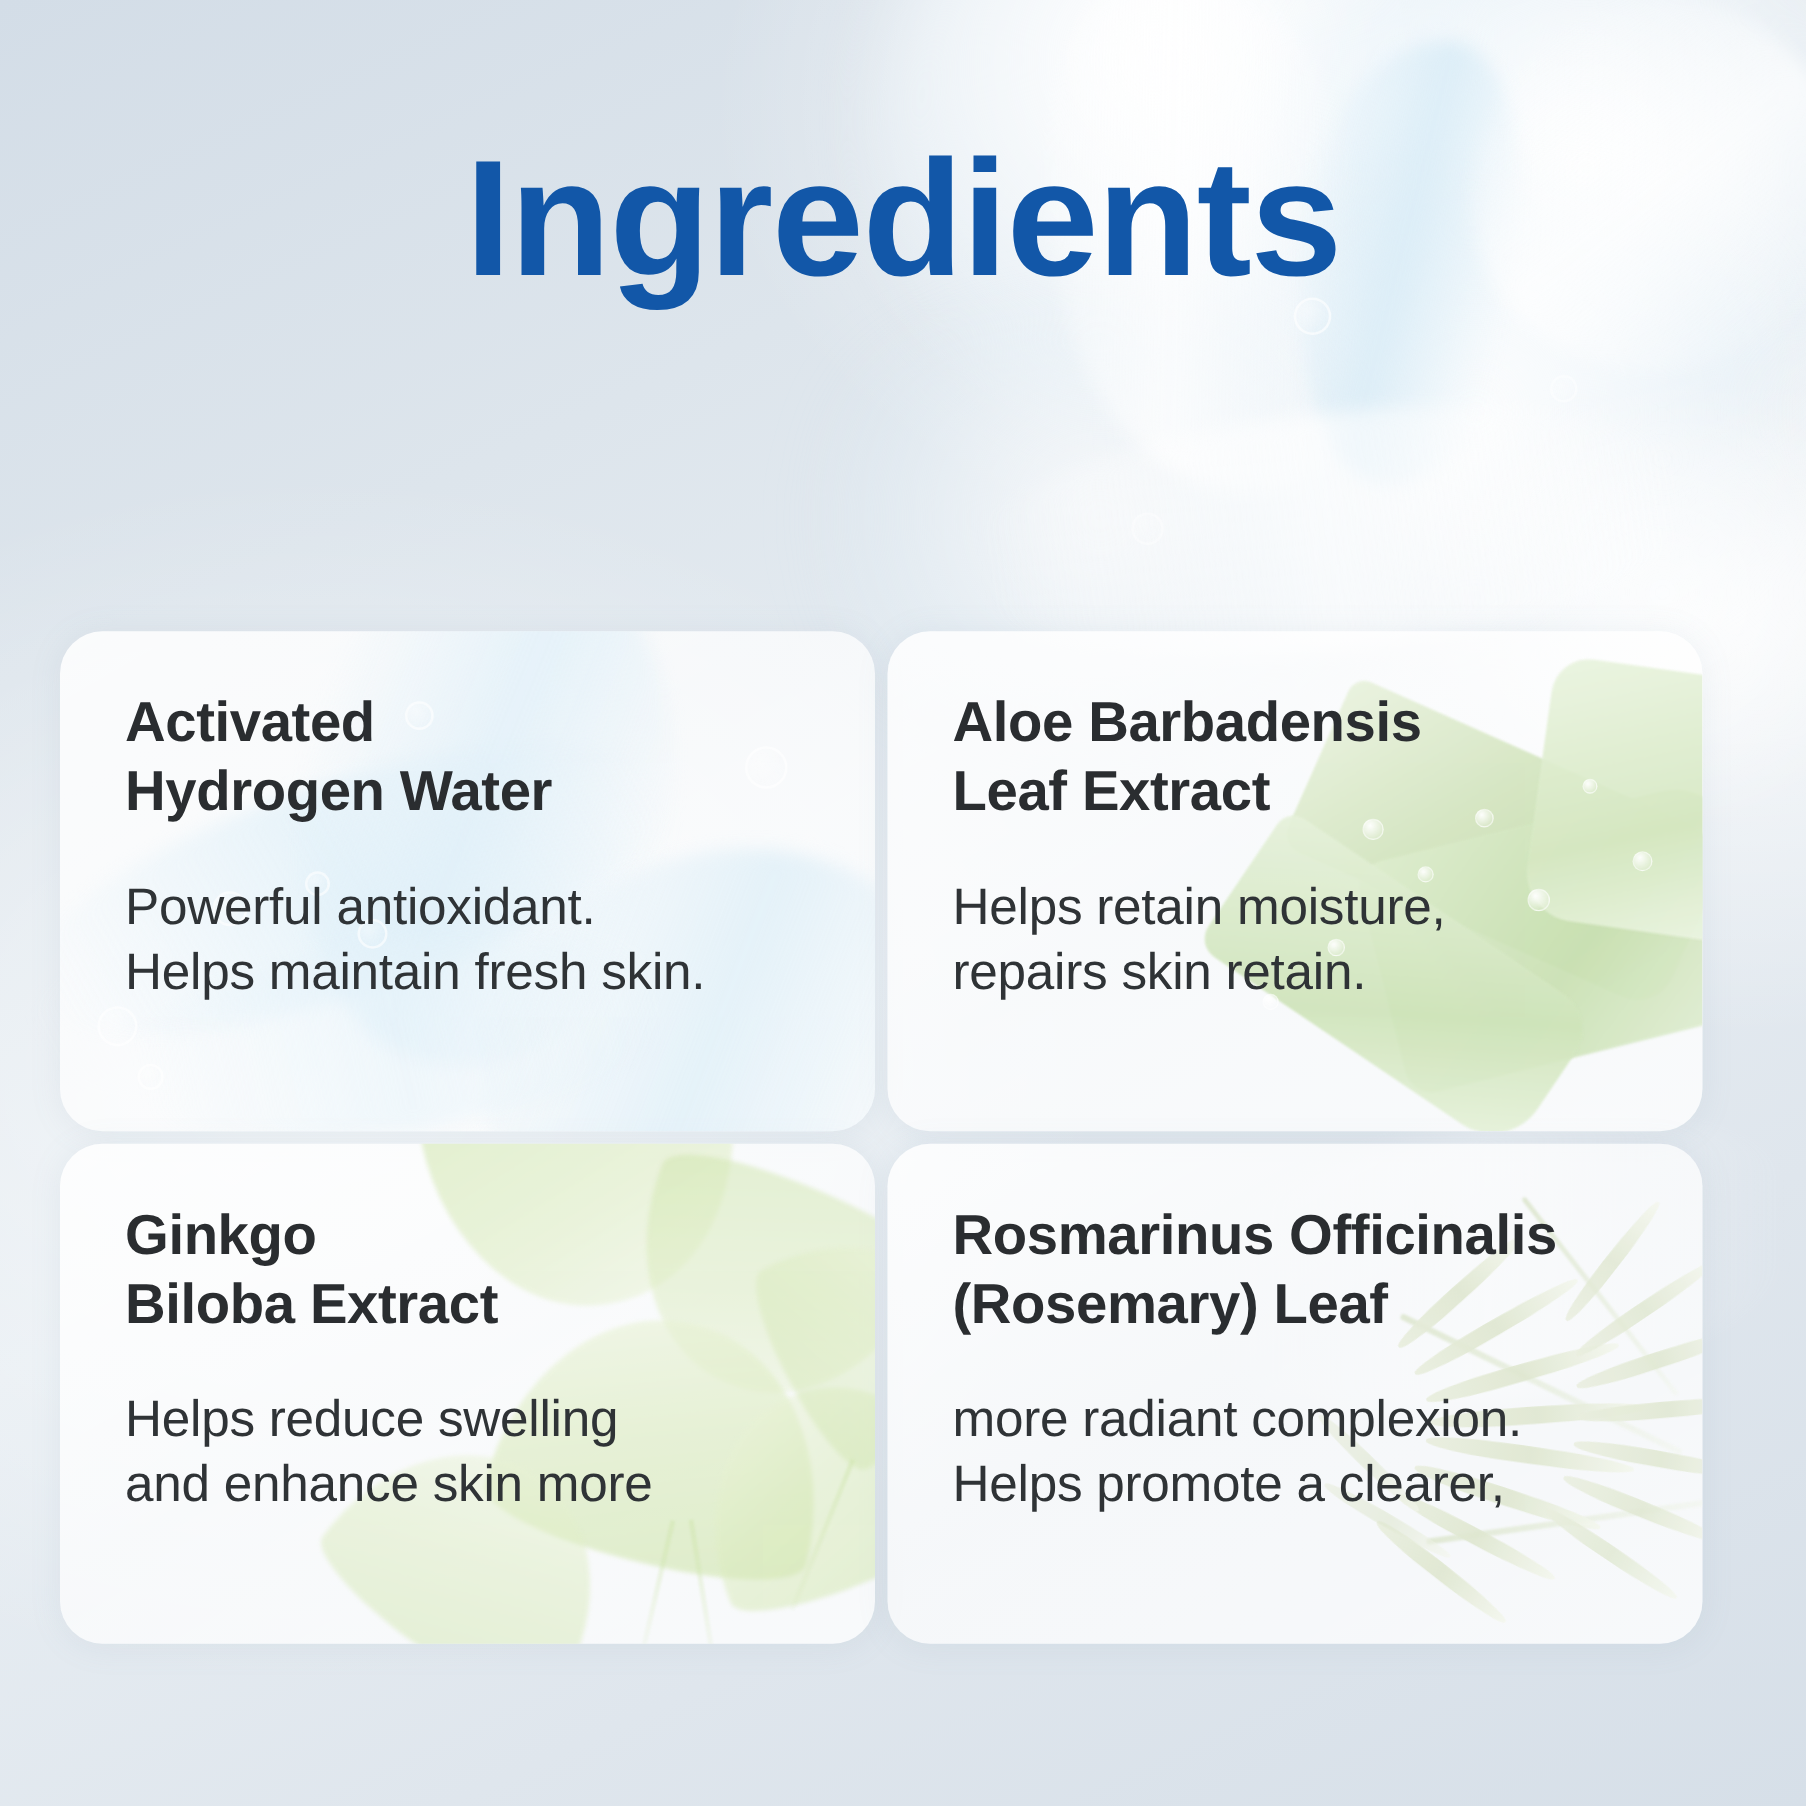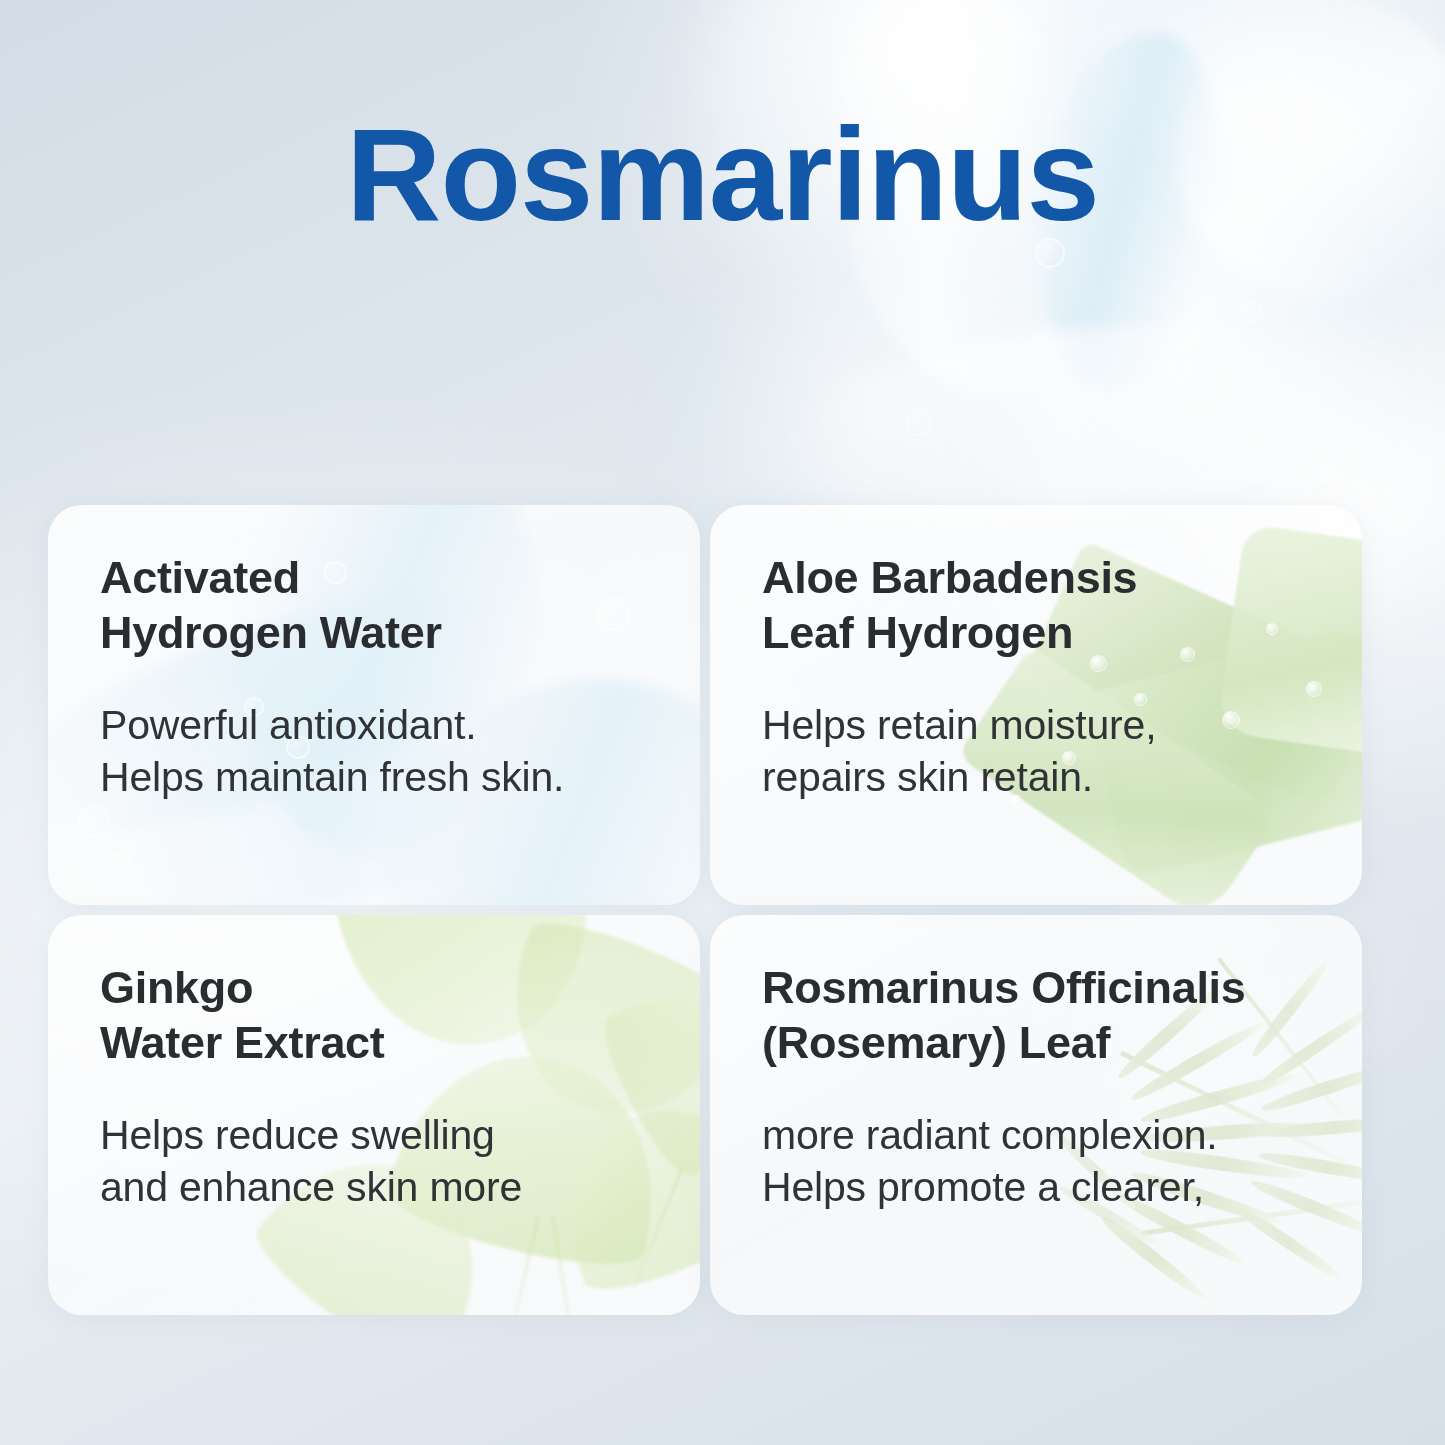--- a/index.html
+++ b/index.html
@@ -214,21 +214,21 @@
     <div class="ribbon rb3"></div>
     <div class="ribbon rb4"></div>
     <div class="ribbon rb5"></div>
     <div class="ribbon rb6"></div>
     <div class="bubble" style="left:1035px;top:238px;width:26px;height:26px;"></div>
     <div class="bubble" style="left:1240px;top:300px;width:18px;height:18px;opacity:.5;"></div>
     <div class="bubble" style="left:905px;top:410px;width:22px;height:22px;opacity:.45;"></div>
   </div>
 
   <div id="title-block">
-    <span class="title-line">Rosmarinus</span>
+    <span class="title-line">Ingredients</span>
   </div>
 
   <div id="card-grid">
 
     <div class="card">
       <div class="card-art">
         <div class="ribbon" style="left:-40px;top:120px;width:540px;height:170px;background:linear-gradient(78deg,rgba(255,255,255,0) 5%,rgba(226,241,249,0.95) 50%,rgba(255,255,255,0) 95%);border-radius:50%;transform:rotate(-18deg);opacity:.8;"></div>
         <div class="ribbon" style="left:190px;top:-70px;width:300px;height:420px;background:linear-gradient(100deg,rgba(255,255,255,0) 8%,rgba(220,238,248,0.9) 48%,rgba(255,255,255,0) 92%);border-radius:52% 48% 50% 50% / 46% 54% 46% 54%;transform:rotate(12deg);opacity:.75;"></div>
         <div class="ribbon" style="left:330px;top:180px;width:380px;height:300px;background:linear-gradient(135deg,rgba(255,255,255,0) 10%,rgba(214,235,246,0.85) 50%,rgba(255,255,255,0) 92%);border-radius:48% 52% 54% 46% / 50% 50% 50% 50%;transform:rotate(-24deg);opacity:.7;"></div>
         <div class="ribbon" style="left:40px;top:250px;width:460px;height:150px;background:linear-gradient(85deg,rgba(255,255,255,0) 6%,rgba(230,243,250,0.9) 50%,rgba(255,255,255,0) 94%);border-radius:50%;transform:rotate(-8deg);opacity:.65;"></div>
@@ -263,21 +263,21 @@
         <div class="aloe-drop" style="left:470px;top:142px;width:13px;height:13px;"></div>
         <div class="aloe-drop" style="left:512px;top:206px;width:16px;height:16px;"></div>
         <div class="aloe-drop" style="left:352px;top:246px;width:12px;height:12px;"></div>
         <div class="aloe-drop" style="left:556px;top:118px;width:10px;height:10px;"></div>
         <div class="aloe-drop" style="left:596px;top:176px;width:14px;height:14px;"></div>
         <div class="aloe-drop" style="left:300px;top:290px;width:11px;height:11px;"></div>
       </div>
       <div class="card-inner">
         <h2 class="card-title">
           <span class="tl">Aloe Barbadensis</span>
-          <span class="tl">Leaf Hydrogen</span>
+          <span class="tl">Leaf Extract</span>
         </h2>
         <p class="card-body">
           <span class="bl">Helps retain moisture,</span>
           <span class="bl">repairs skin retain.</span>
         </p>
       </div>
     </div>
 
     <div class="card">
       <div class="card-art">
@@ -287,21 +287,21 @@
         <div class="ginkgo-fan" style="left:508px;top:196px;width:215px;height:160px;transform:rotate(-22deg);opacity:.52;"></div>
         <div class="ginkgo-fan" style="left:222px;top:252px;width:225px;height:165px;transform:rotate(36deg);opacity:.48;"></div>
         <div class="ginkgo-fan" style="left:556px;top:88px;width:180px;height:140px;transform:rotate(62deg);opacity:.42;"></div>
         <div class="ginkgo-stem" style="left:476px;top:300px;width:4px;height:110px;transform:rotate(13deg);"></div>
         <div class="ginkgo-stem" style="left:512px;top:300px;width:4px;height:118px;transform:rotate(-9deg);"></div>
         <div class="ginkgo-stem" style="left:608px;top:248px;width:4px;height:130px;transform:rotate(22deg);"></div>
       </div>
       <div class="card-inner">
         <h2 class="card-title">
           <span class="tl">Ginkgo</span>
-          <span class="tl">Water Extract</span>
+          <span class="tl">Biloba Extract</span>
         </h2>
         <p class="card-body">
           <span class="bl">Helps reduce swelling</span>
           <span class="bl">and enhance skin more</span>
         </p>
       </div>
     </div>
 
     <div class="card">
       <div class="card-art">

